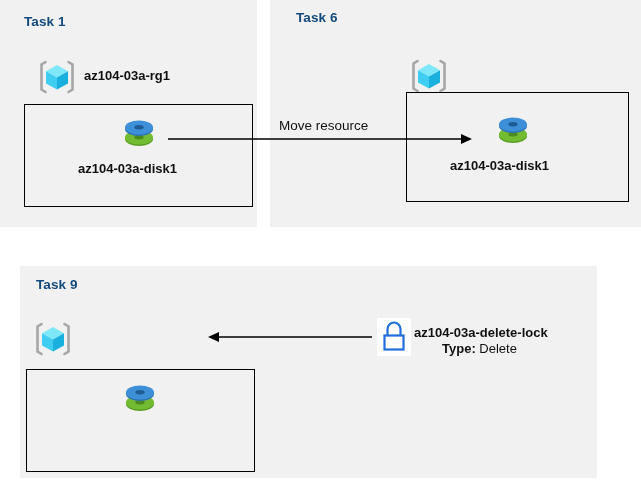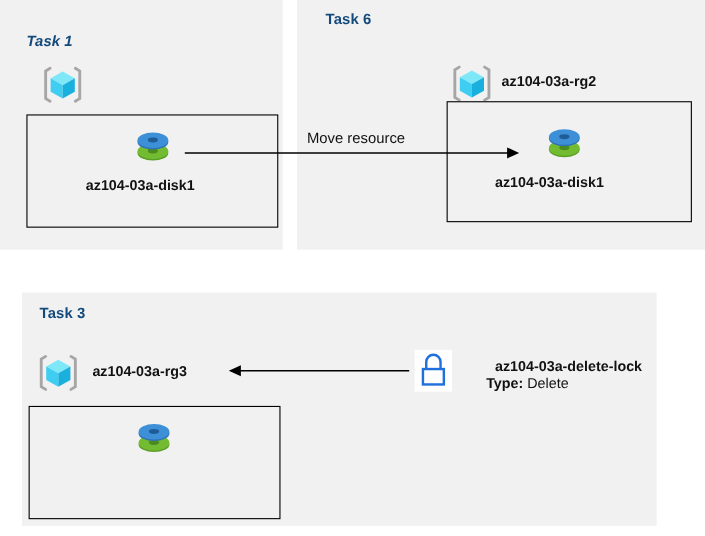--- a/index.html
+++ b/index.html
@@ -30,21 +30,21 @@
   #panel-task3 { left: 20px;  top: 266px; width: 577px; height: 212px; }
 
   .panel-title {
     position: absolute;
     color: #134a7c;
     font-size: 13.5px;
     font-weight: bold;
     letter-spacing: 0.1px;
     white-space: nowrap;
   }
-  #title-task1 { left: 24px;  top: 30px; font-style: italic; }
+  #title-task1 { left: 24px;  top: 14px; }
   #title-task2 { left: 296px; top: 10px; }
   #title-task3 { left: 36px;  top: 277px; }
 
   
   .rg-box {
     position: absolute;
     border: 1px solid #000000;
     background: #f1f1f1;
     box-sizing: border-box;
   }
@@ -101,21 +101,21 @@
 
   .lock-label {
     position: absolute;
     left: 414px;
     top: 325px;
     white-space: nowrap;
     color: #111111;
     font-size: 13px;
     line-height: 16px;
   }
-  .lock-label .ln1 { font-weight: bold; display: block; margin-left: 36px; }
+  .lock-label .ln1 { font-weight: bold; display: block; }
   .lock-label .ln2 { display: block; }
   .lock-label .ln2 b { font-weight: bold; margin-left: 28px; }
 
   
   .arrow { position: absolute; }
   #arrow-move { left: 160px; top: 128px; width: 320px; height: 22px; }
   #arrow-lock { left: 200px; top: 328px; width: 178px; height: 20px; }
 </style>
 </head>
 <body>
@@ -127,20 +127,21 @@
 
   <div class="rg-icon" id="rgicon-1">
     <svg viewBox="0 0 38 38" width="38" height="38" aria-hidden="true">
       <path d="M7.5 4 L3.5 6.5 L3.5 31.5 L7.5 34" fill="none" stroke="#a6a6a6" stroke-width="2.6" stroke-linecap="round"></path>
       <path d="M30.5 4 L34.5 6.5 L34.5 31.5 L30.5 34" fill="none" stroke="#a6a6a6" stroke-width="2.6" stroke-linecap="round"></path>
       <polygon points="19,7 30,13.2 19,19.4 8,13.2" fill="#7fe8f8"></polygon>
       <polygon points="8,13.2 19,19.4 19,31.6 8,25.4" fill="#3fcdf2"></polygon>
       <polygon points="30,13.2 30,25.4 19,31.6 19,19.4" fill="#1ab0dd"></polygon>
     </svg>
   </div>
+  <div class="node-label" id="label-rg1">az104-03a-rg1</div>
 
   <div class="rg-box" id="box-task1"></div>
   <div class="disk-icon" id="diskicon-1">
     <svg viewBox="0 0 38 40" width="38" height="40" aria-hidden="true">
       <ellipse cx="19" cy="26" rx="14" ry="7" fill="#5aa024"></ellipse>
       <ellipse cx="19" cy="24.5" rx="14" ry="7" fill="#73bc32"></ellipse>
       <ellipse cx="19" cy="24.3" rx="4.6" ry="2.2" fill="#4b8a1f"></ellipse>
       <ellipse cx="19" cy="16" rx="14" ry="7" fill="#2f74b5"></ellipse>
       <ellipse cx="19" cy="14.5" rx="14" ry="7" fill="#3d8fd8"></ellipse>
       <ellipse cx="19" cy="14.3" rx="4.6" ry="2.2" fill="#1f5c96"></ellipse>
@@ -153,21 +154,20 @@
 
   <div class="rg-icon" id="rgicon-2">
     <svg viewBox="0 0 38 38" width="38" height="38" aria-hidden="true">
       <path d="M7.5 4 L3.5 6.5 L3.5 31.5 L7.5 34" fill="none" stroke="#a6a6a6" stroke-width="2.6" stroke-linecap="round"></path>
       <path d="M30.5 4 L34.5 6.5 L34.5 31.5 L30.5 34" fill="none" stroke="#a6a6a6" stroke-width="2.6" stroke-linecap="round"></path>
       <polygon points="19,7 30,13.2 19,19.4 8,13.2" fill="#7fe8f8"></polygon>
       <polygon points="8,13.2 19,19.4 19,31.6 8,25.4" fill="#3fcdf2"></polygon>
       <polygon points="30,13.2 30,25.4 19,31.6 19,19.4" fill="#1ab0dd"></polygon>
     </svg>
   </div>
-  <div class="node-label" id="label-rg2">az104-03a-rg2</div>
 
   <div class="rg-box" id="box-task2"></div>
   <div class="disk-icon" id="diskicon-2">
     <svg viewBox="0 0 38 40" width="38" height="40" aria-hidden="true">
       <ellipse cx="19" cy="26" rx="14" ry="7" fill="#5aa024"></ellipse>
       <ellipse cx="19" cy="24.5" rx="14" ry="7" fill="#73bc32"></ellipse>
       <ellipse cx="19" cy="24.3" rx="4.6" ry="2.2" fill="#4b8a1f"></ellipse>
       <ellipse cx="19" cy="16" rx="14" ry="7" fill="#2f74b5"></ellipse>
       <ellipse cx="19" cy="14.5" rx="14" ry="7" fill="#3d8fd8"></ellipse>
       <ellipse cx="19" cy="14.3" rx="4.6" ry="2.2" fill="#1f5c96"></ellipse>
@@ -177,32 +177,31 @@
 
   <div class="arrow" id="arrow-move">
     <svg viewBox="0 0 320 22" width="320" height="22" aria-hidden="true">
       <line x1="8" y1="11" x2="303" y2="11" stroke="#000000" stroke-width="1.4"></line>
       <polygon points="312,11 301,6 301,16" fill="#000000"></polygon>
     </svg>
   </div>
   <div id="label-move">Move resource</div>
 
   <div class="panel" id="panel-task3"></div>
-  <div class="panel-title" id="title-task3">Task 3</div>
+  <div class="panel-title" id="title-task3">Task 9</div>
 
   <div class="rg-icon" id="rgicon-3">
     <svg viewBox="0 0 38 38" width="38" height="38" aria-hidden="true">
       <path d="M7.5 4 L3.5 6.5 L3.5 31.5 L7.5 34" fill="none" stroke="#a6a6a6" stroke-width="2.6" stroke-linecap="round"></path>
       <path d="M30.5 4 L34.5 6.5 L34.5 31.5 L30.5 34" fill="none" stroke="#a6a6a6" stroke-width="2.6" stroke-linecap="round"></path>
       <polygon points="19,7 30,13.2 19,19.4 8,13.2" fill="#7fe8f8"></polygon>
       <polygon points="8,13.2 19,19.4 19,31.6 8,25.4" fill="#3fcdf2"></polygon>
       <polygon points="30,13.2 30,25.4 19,31.6 19,19.4" fill="#1ab0dd"></polygon>
     </svg>
   </div>
-  <div class="node-label" id="label-rg3">az104-03a-rg3</div>
 
   <div class="rg-box" id="box-task3"></div>
   <div class="disk-icon" id="diskicon-3">
     <svg viewBox="0 0 38 40" width="38" height="40" aria-hidden="true">
       <ellipse cx="19" cy="26" rx="14" ry="7" fill="#5aa024"></ellipse>
       <ellipse cx="19" cy="24.5" rx="14" ry="7" fill="#73bc32"></ellipse>
       <ellipse cx="19" cy="24.3" rx="4.6" ry="2.2" fill="#4b8a1f"></ellipse>
       <ellipse cx="19" cy="16" rx="14" ry="7" fill="#2f74b5"></ellipse>
       <ellipse cx="19" cy="14.5" rx="14" ry="7" fill="#3d8fd8"></ellipse>
       <ellipse cx="19" cy="14.3" rx="4.6" ry="2.2" fill="#1f5c96"></ellipse>

